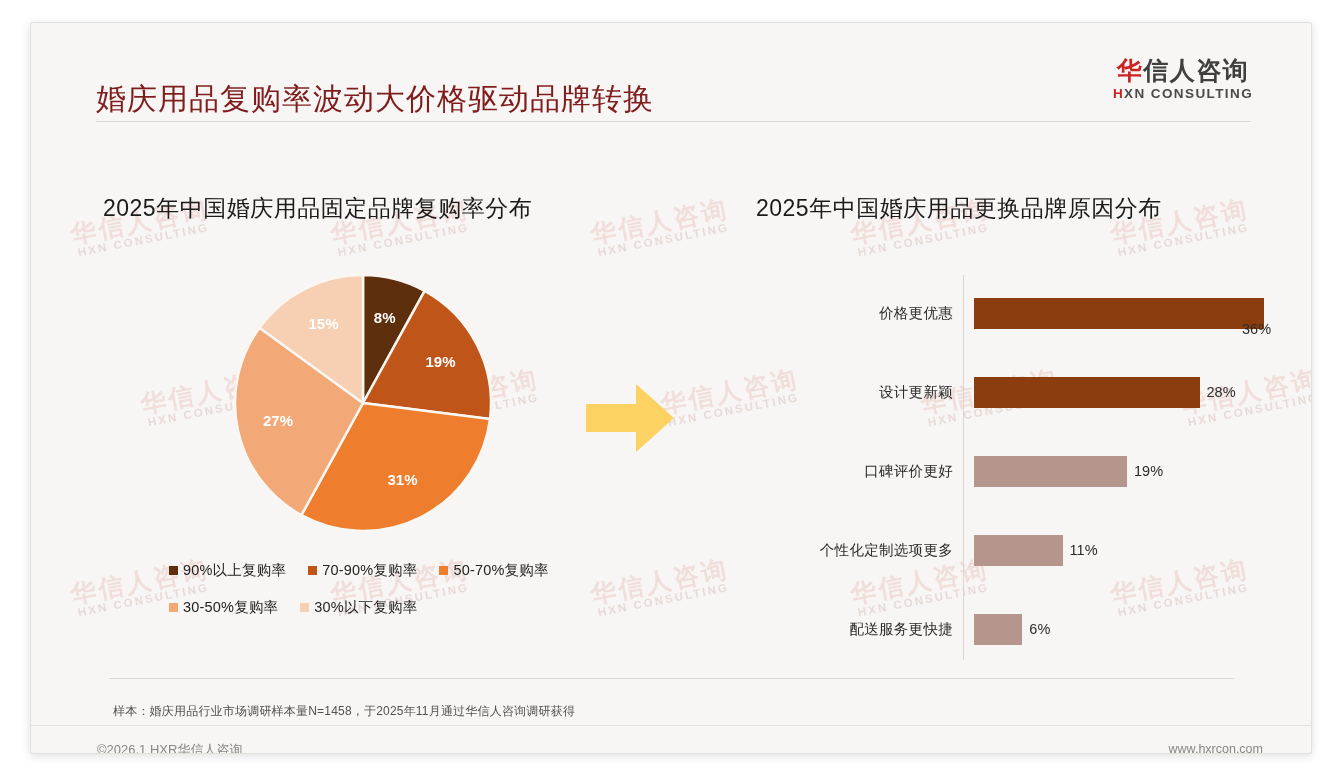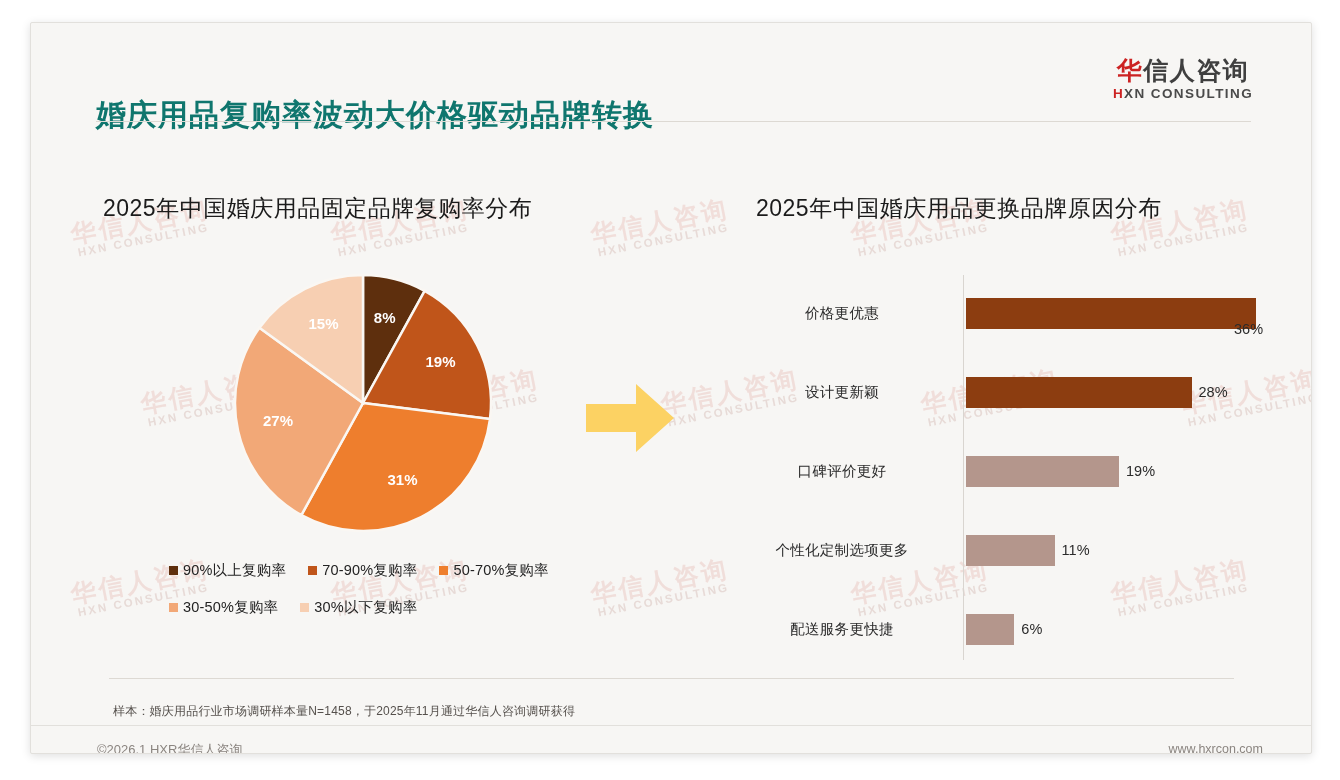--- a/index.html
+++ b/index.html
@@ -63,25 +63,24 @@
     left: 0; top: 0;
     width: 100%;
     height: 100px;
     z-index: 5;
   }
   #page-title {
     position: absolute;
     left: 65px;
     top: 56px;
     font-size: 30px;
-    font-weight: bold;
-    color: #0f766e;
+    font-weight: normal;
+    color: #7f1d1d;
     letter-spacing: 1px;
     white-space: nowrap;
-    margin-top: 16px;
   }
   #header-rule {
     position: absolute;
     left: 65px;
     top: 98px;
     width: 1155px;
     height: 1px;
     background: #ddd9d3;
   }
   #logo {
@@ -202,22 +201,22 @@
   .bar-row {
     position: absolute;
     left: 0;
     height: 40px;
     width: 100%;
     display: flex;
     align-items: center;
   }
   .bar-cat {
     width: 222px;
-    text-align: center;
-    padding-right: 13px;
+    text-align: right;
+    padding-right: 21px;
     font-size: 14.5px;
     color: #2b2b2b;
     white-space: nowrap;
     letter-spacing: 0.3px;
     flex: 0 0 auto;
   }
   .bar-fill {
     height: 31px;
     flex: 0 0 auto;
   }

